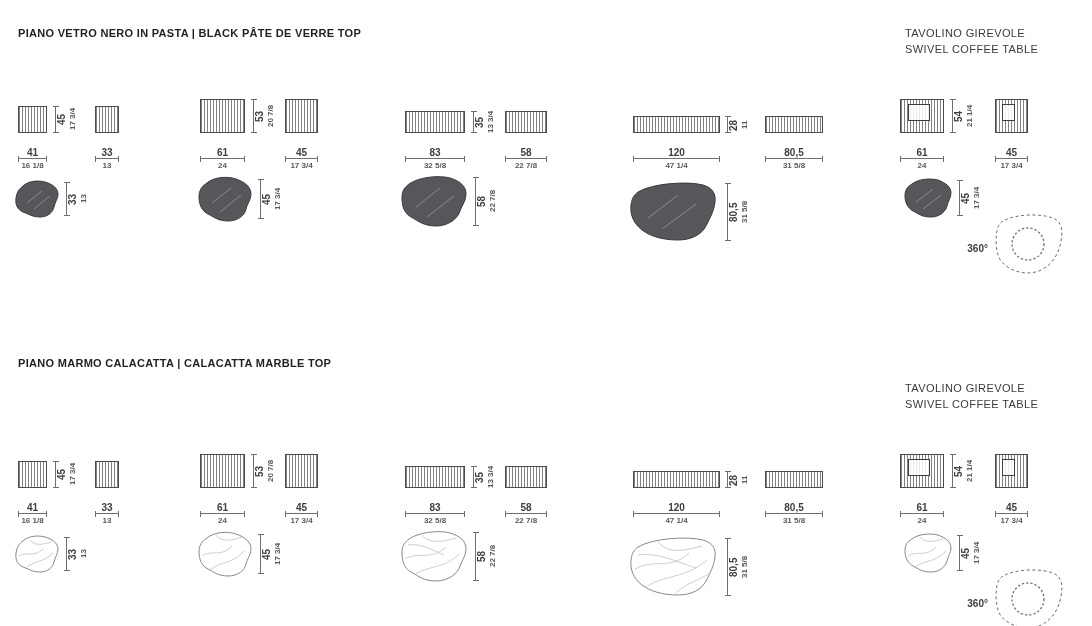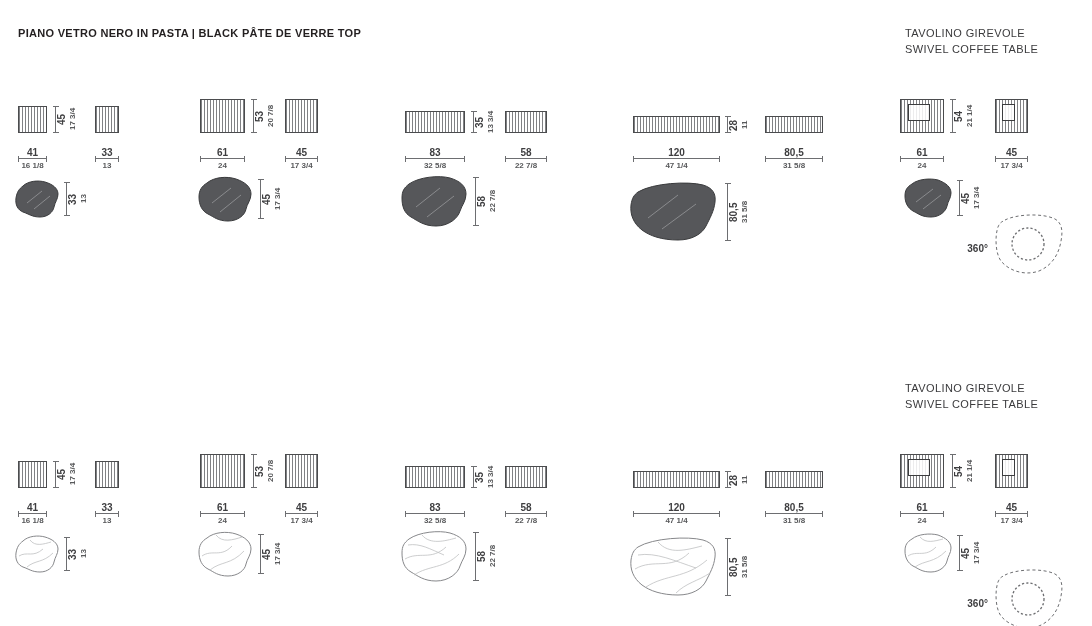--- a/index.html
+++ b/index.html
@@ -156,20 +156,21 @@
       <div class="in vlab" style="left:972px;top:165px;height:44px">17 3/4</div>
       <svg class="abs" style="left:993px;top:200px" width="72" height="72" viewBox="0 0 72 72">
         <path class="dash-outline" d="M 12,9 C 24,3 50,2 62,8 C 69,12 70,20 68,30 C 66,42 60,54 46,60 C 32,65 16,60 8,50 C 2,42 2,24 5,16 C 7,11 9,11 12,9 Z"></path>
         <circle class="dash-circle" cx="35" cy="33" r="16"></circle>
       </svg>
       <div class="rot" style="left:952px;top:232px;width:36px">360°</div>
     </div>
   </div>
 
   <div class="section" style="top:355px">
+    <div class="title" style="left:18px;top:-9px">PIANO MARMO CALACATTA  |  CALACATTA MARBLE TOP</div>
     <div class="rtitle" style="left:905px;top:16px">TAVOLINO GIREVOLE</div>
     <div class="rtitle" style="left:905px;top:32px">SWIVEL COFFEE TABLE</div>
 
     <div class="g">
       <div class="hatch" style="left:18px;top:95px;width:29px;height:27px"></div>
       <div class="dimv" style="left:55px;top:95px;height:27px"></div>
       <div class="cm vlab" style="left:56px;top:86px;height:44px">45</div>
       <div class="in vlab" style="left:68px;top:86px;height:44px">17 3/4</div>
       <div class="dimh" style="left:18px;top:147px;width:29px"></div>
       <div class="cm hlab" style="left:3px;top:136px;width:59px">41</div>

